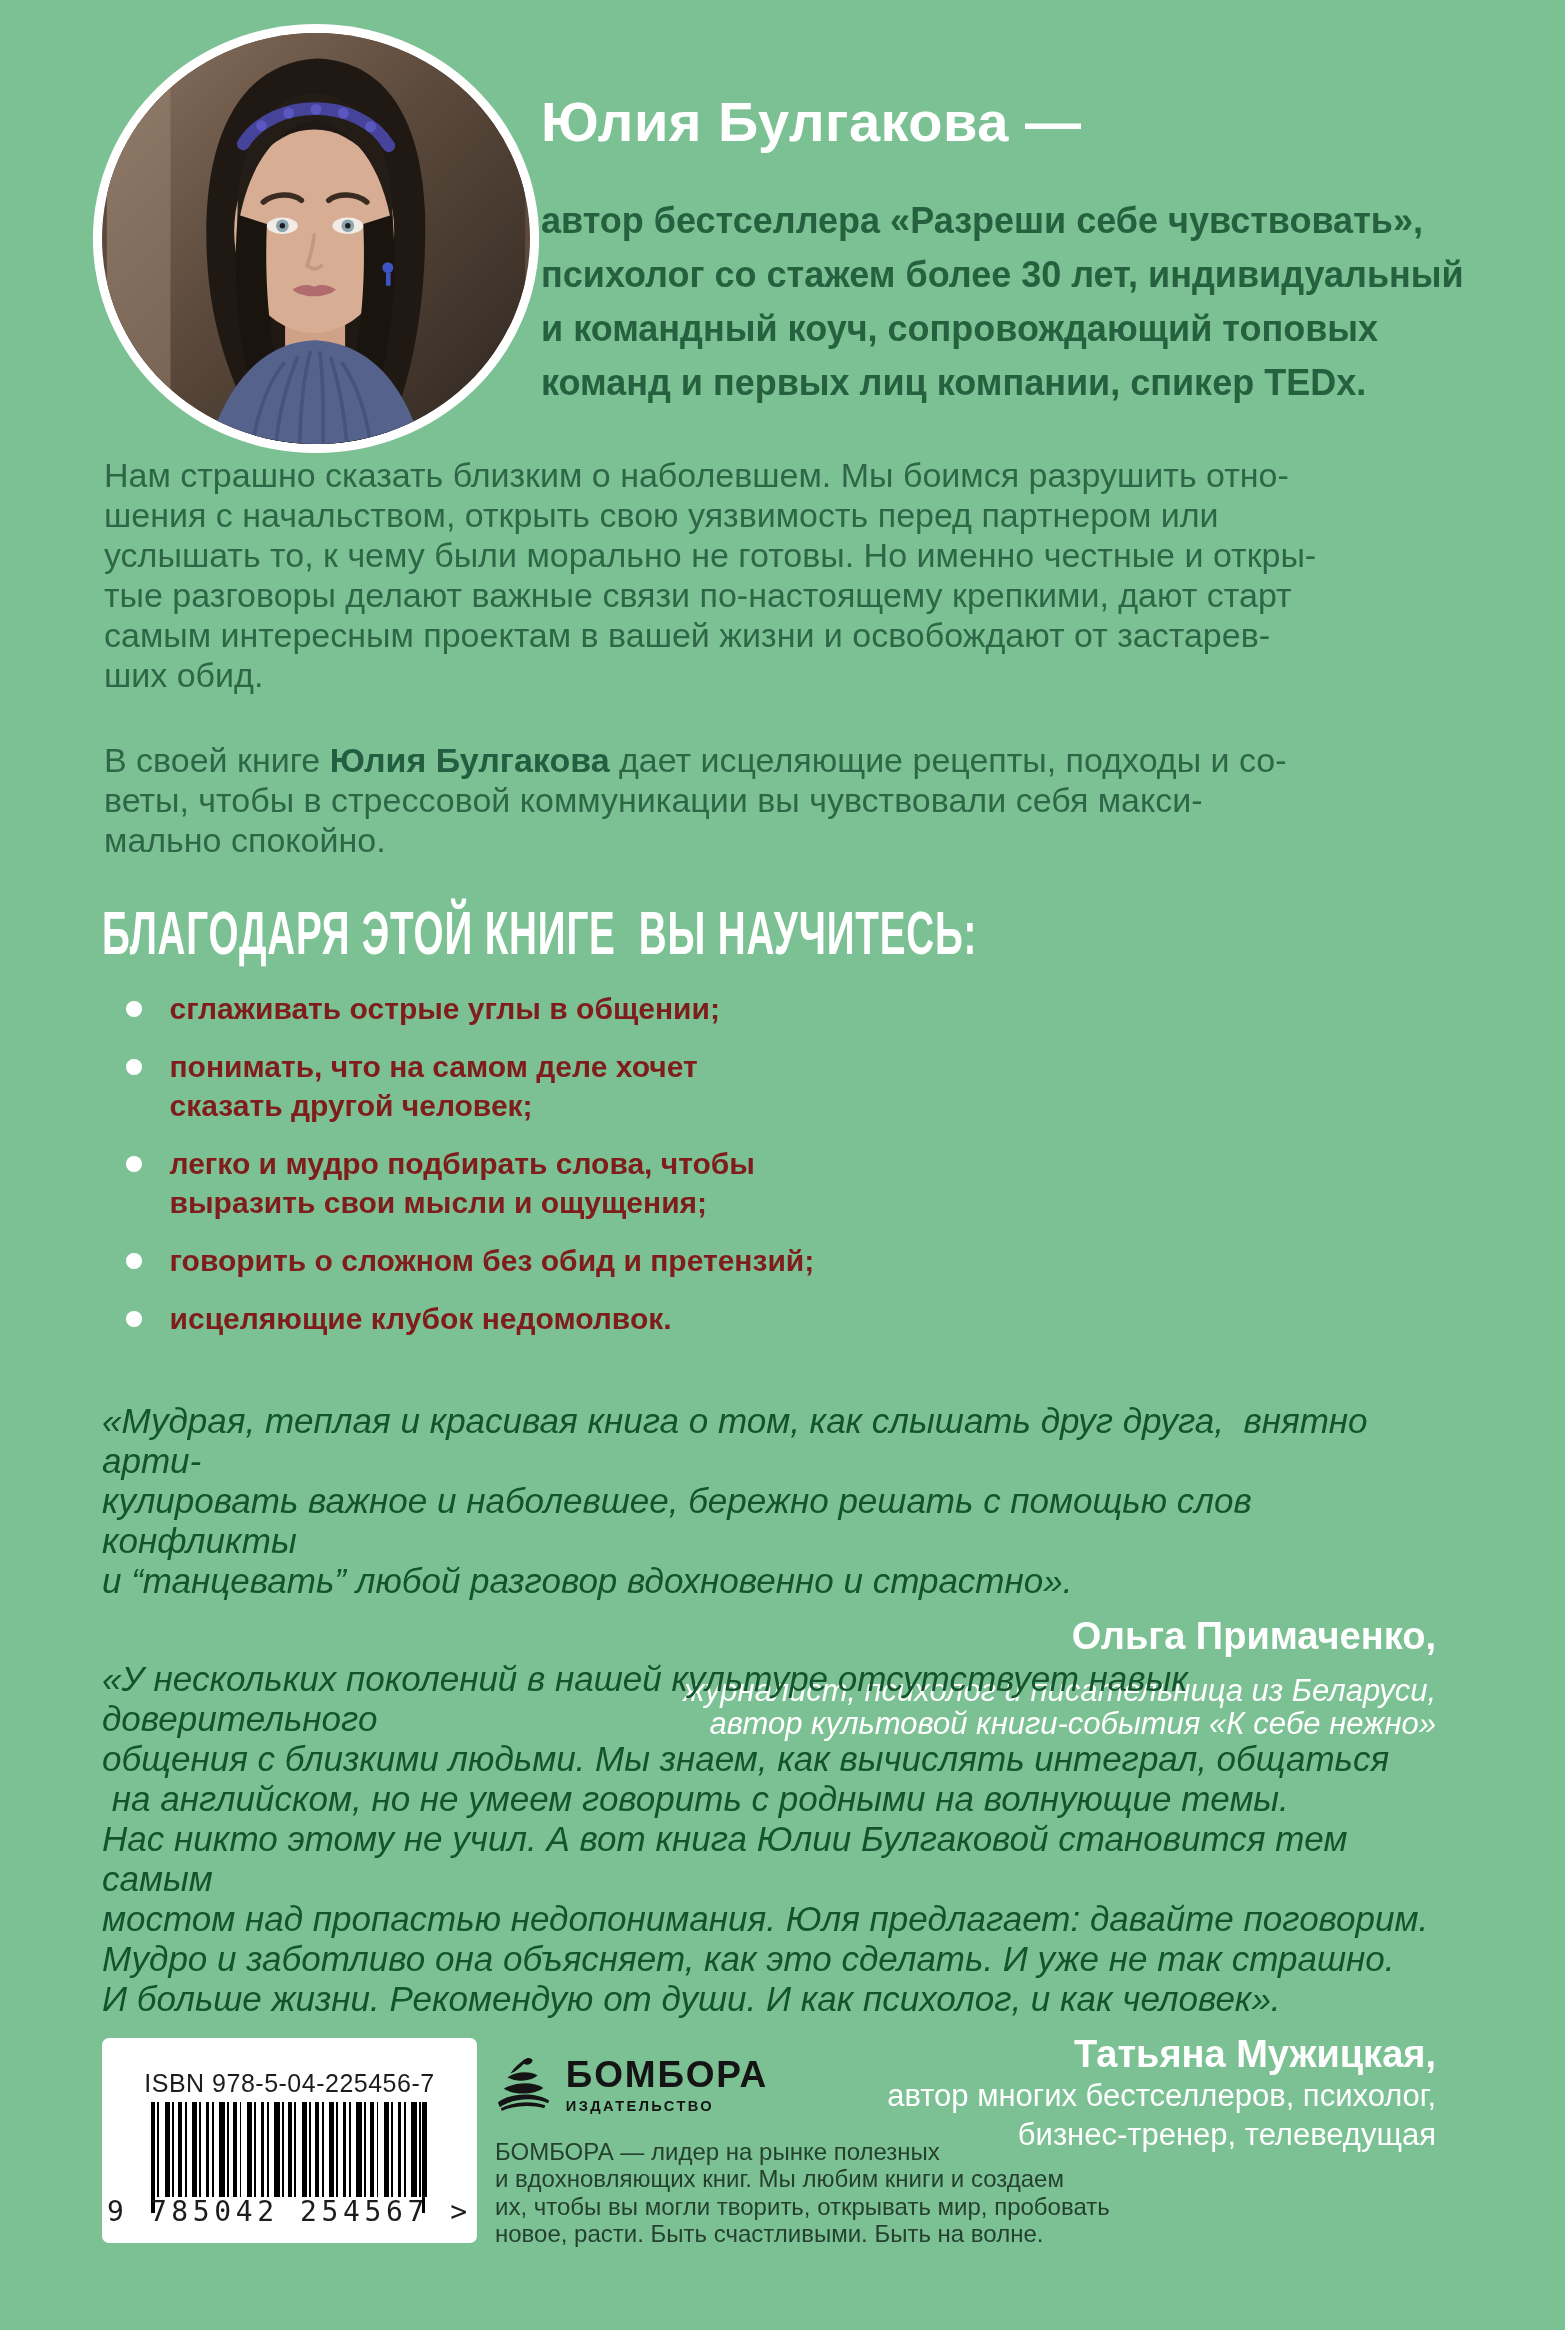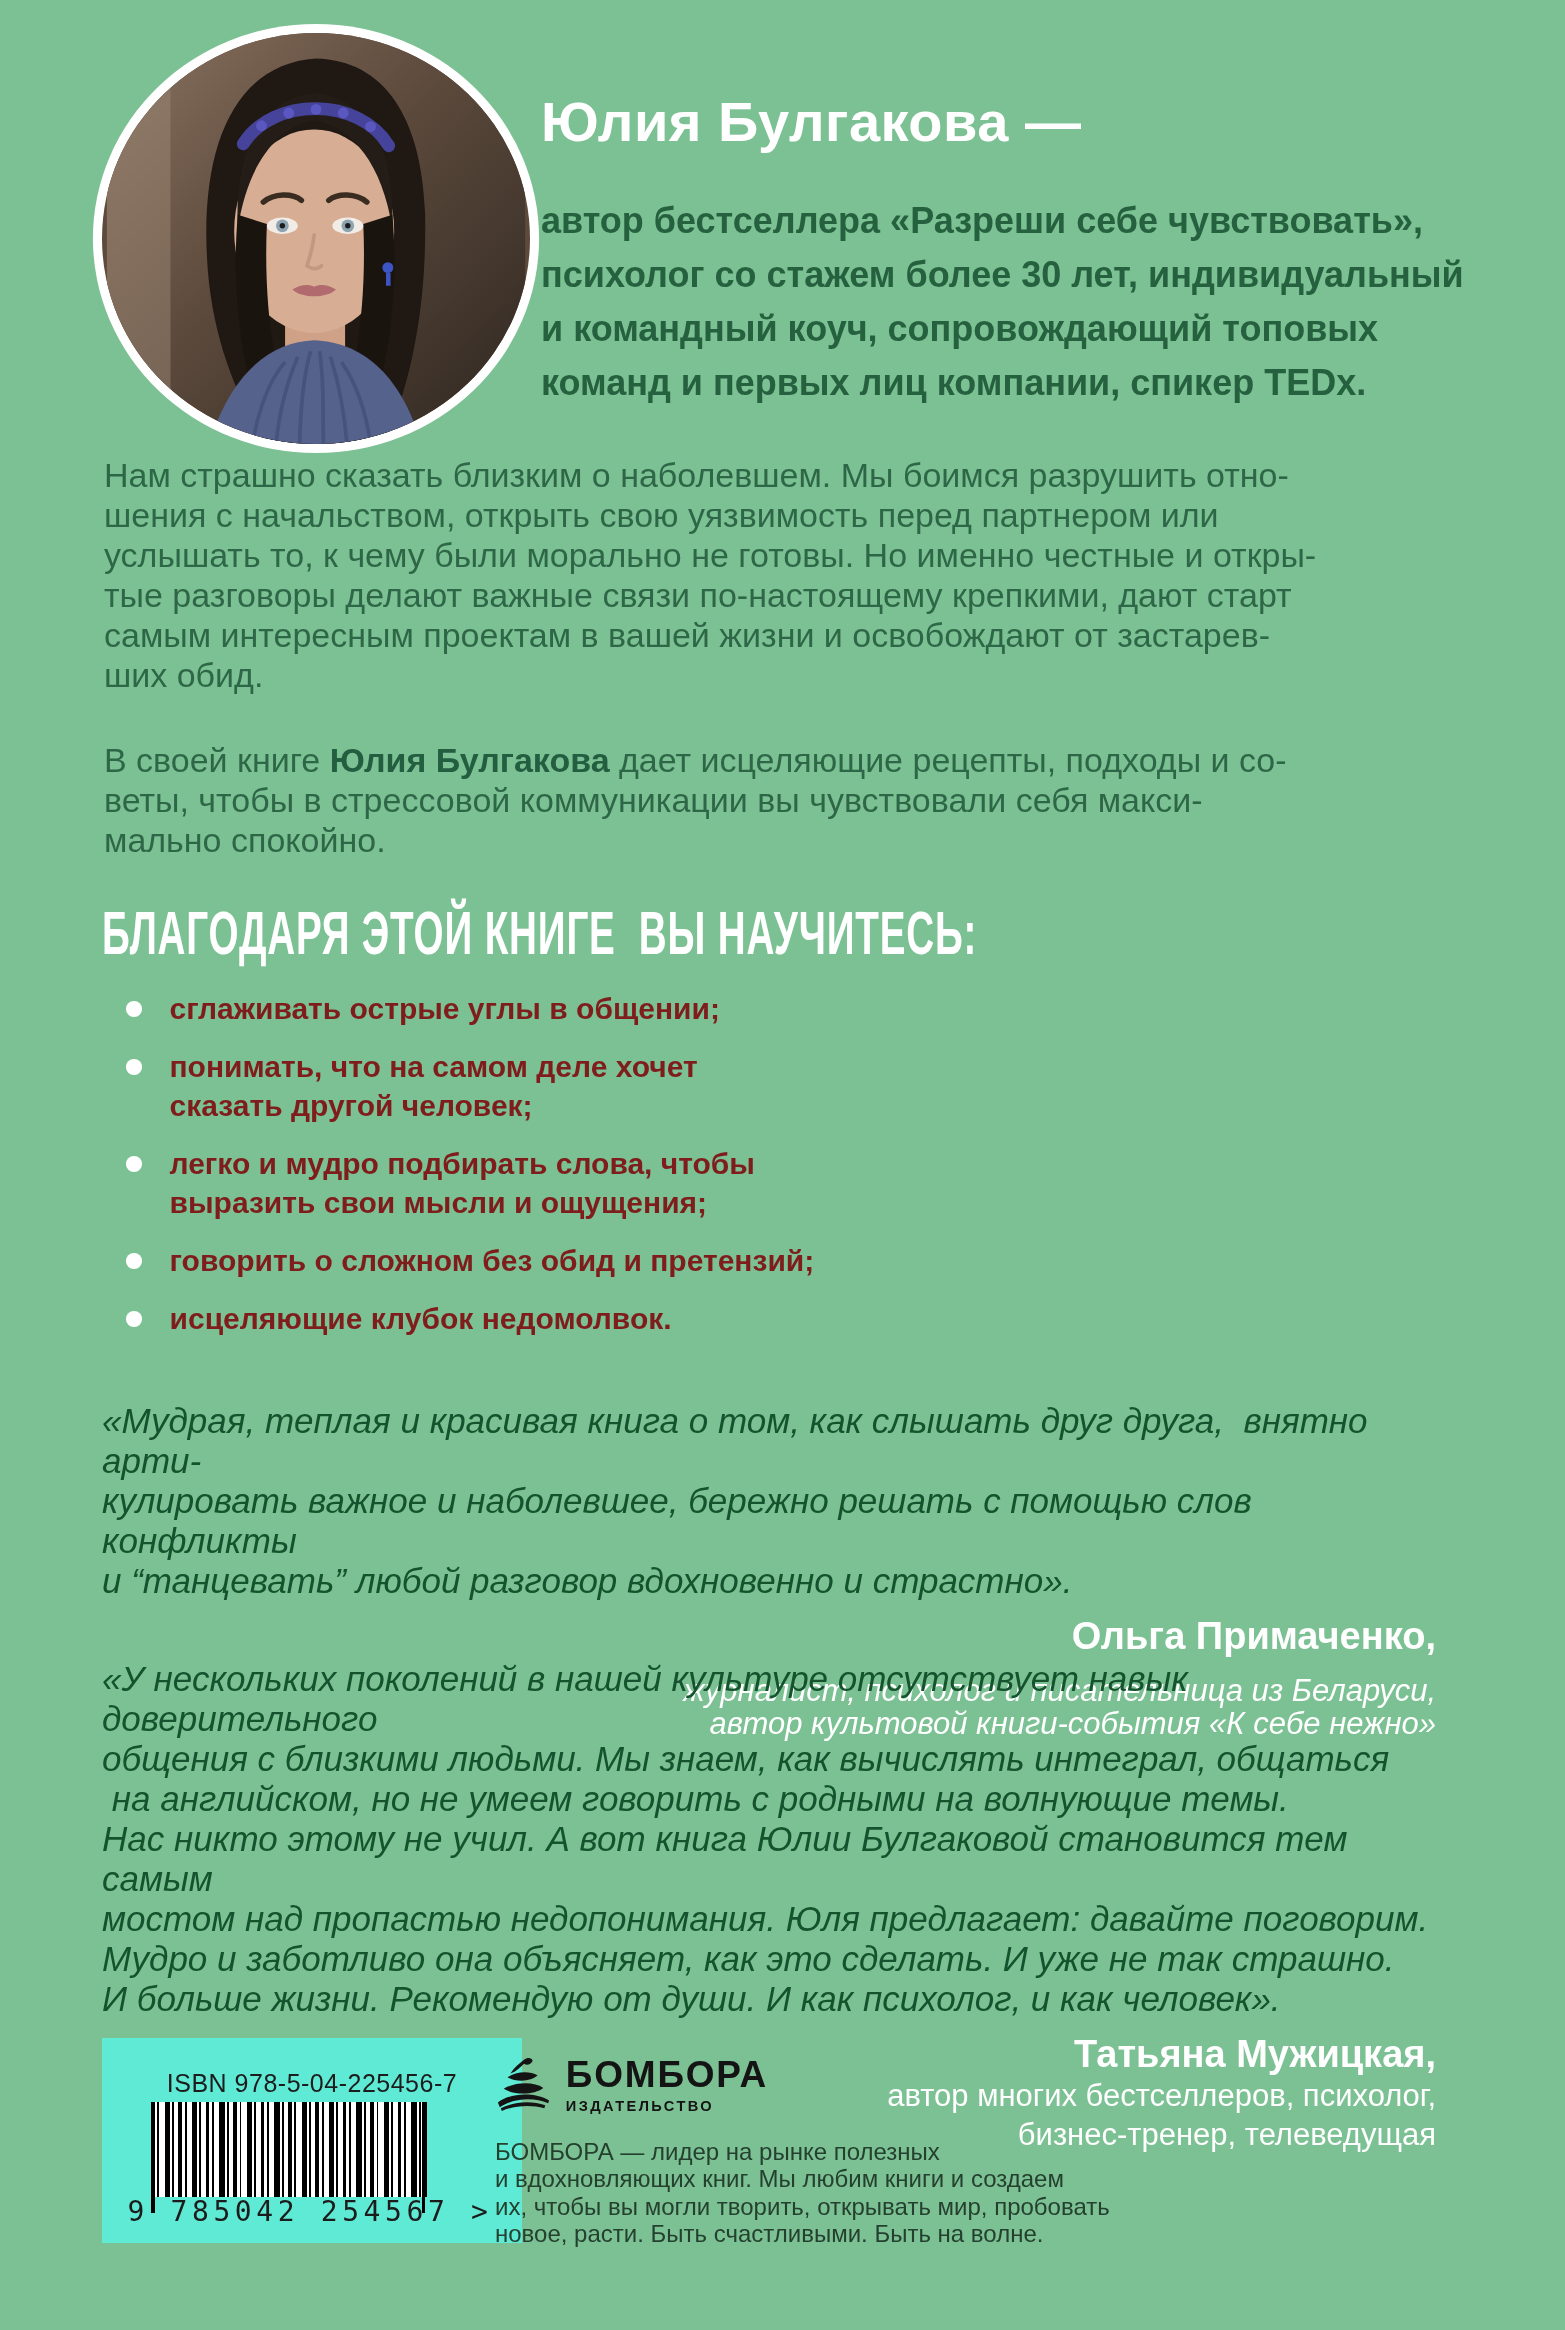--- a/index.html
+++ b/index.html
@@ -68,22 +68,22 @@
     margin-top:14.6px; text-align:right;
     font-size:38px; line-height:41px; font-weight:bold; color:#ffffff;
   }
   .review-credentials{
     text-align:right; font-size:31px; color:#ffffff; white-space:pre-line;
   }
   .review1 .review-credentials{line-height:33px; margin-top:17px;font-style:italic;}
   .review2 .review-credentials{line-height:39px; margin-top:1.8px;}
   
   .isbn-box{
-    position:absolute; left:102px; top:2038px; width:420px; height:205px;
-    background:#5eead4; color:#1c1c1c;
+    position:absolute; left:102px; top:2038px; width:375px; height:205px;
+    background:#ffffff; color:#1c1c1c;border-radius:7px;
   }
   .isbn-label{
     position:absolute; left:0; right:0; top:31px; text-align:center;
     font-size:25px; letter-spacing:0.5px;
   }
   .bars{
     position:absolute; left:49px; top:64px; width:276px; height:95px;
     background:repeating-linear-gradient(90deg,
       #000 0 3.7px,#fff 3.7px 6.4px,#000 6.4px 8.2px,#fff 8.2px 13.7px,
       #000 13.7px 19px,#fff 19px 21px,#000 21px 23px,#fff 23px 27.4px);

